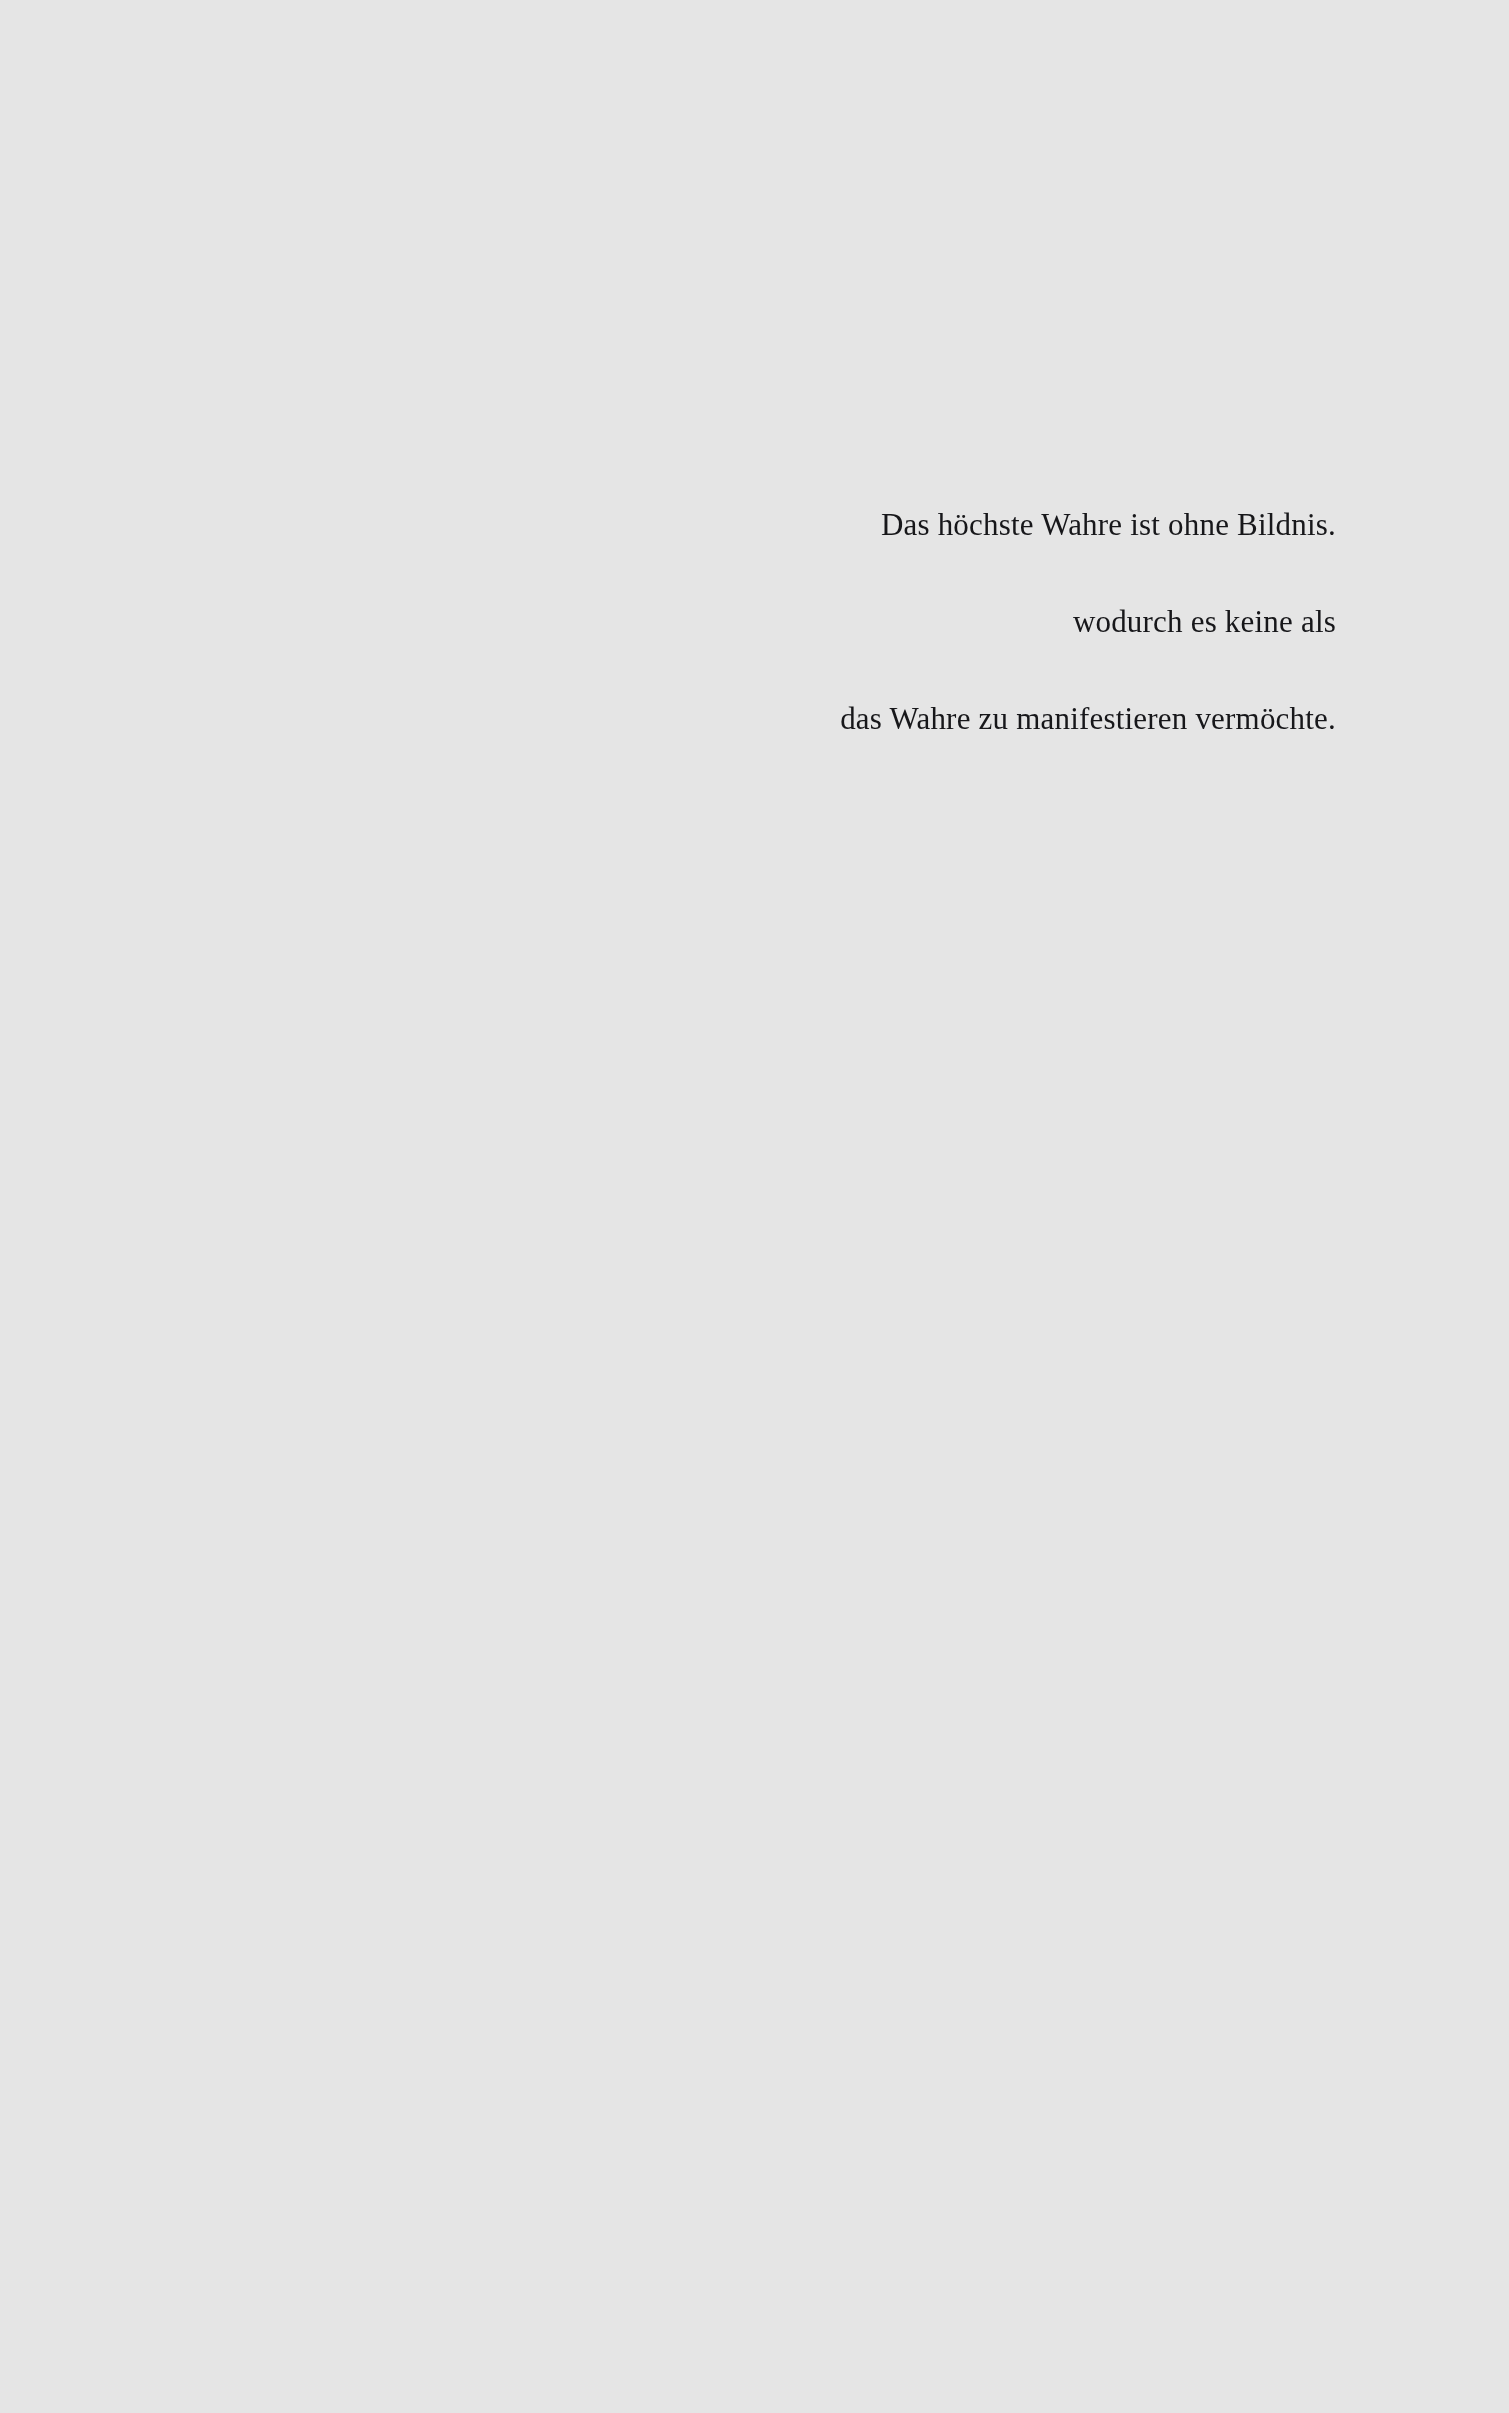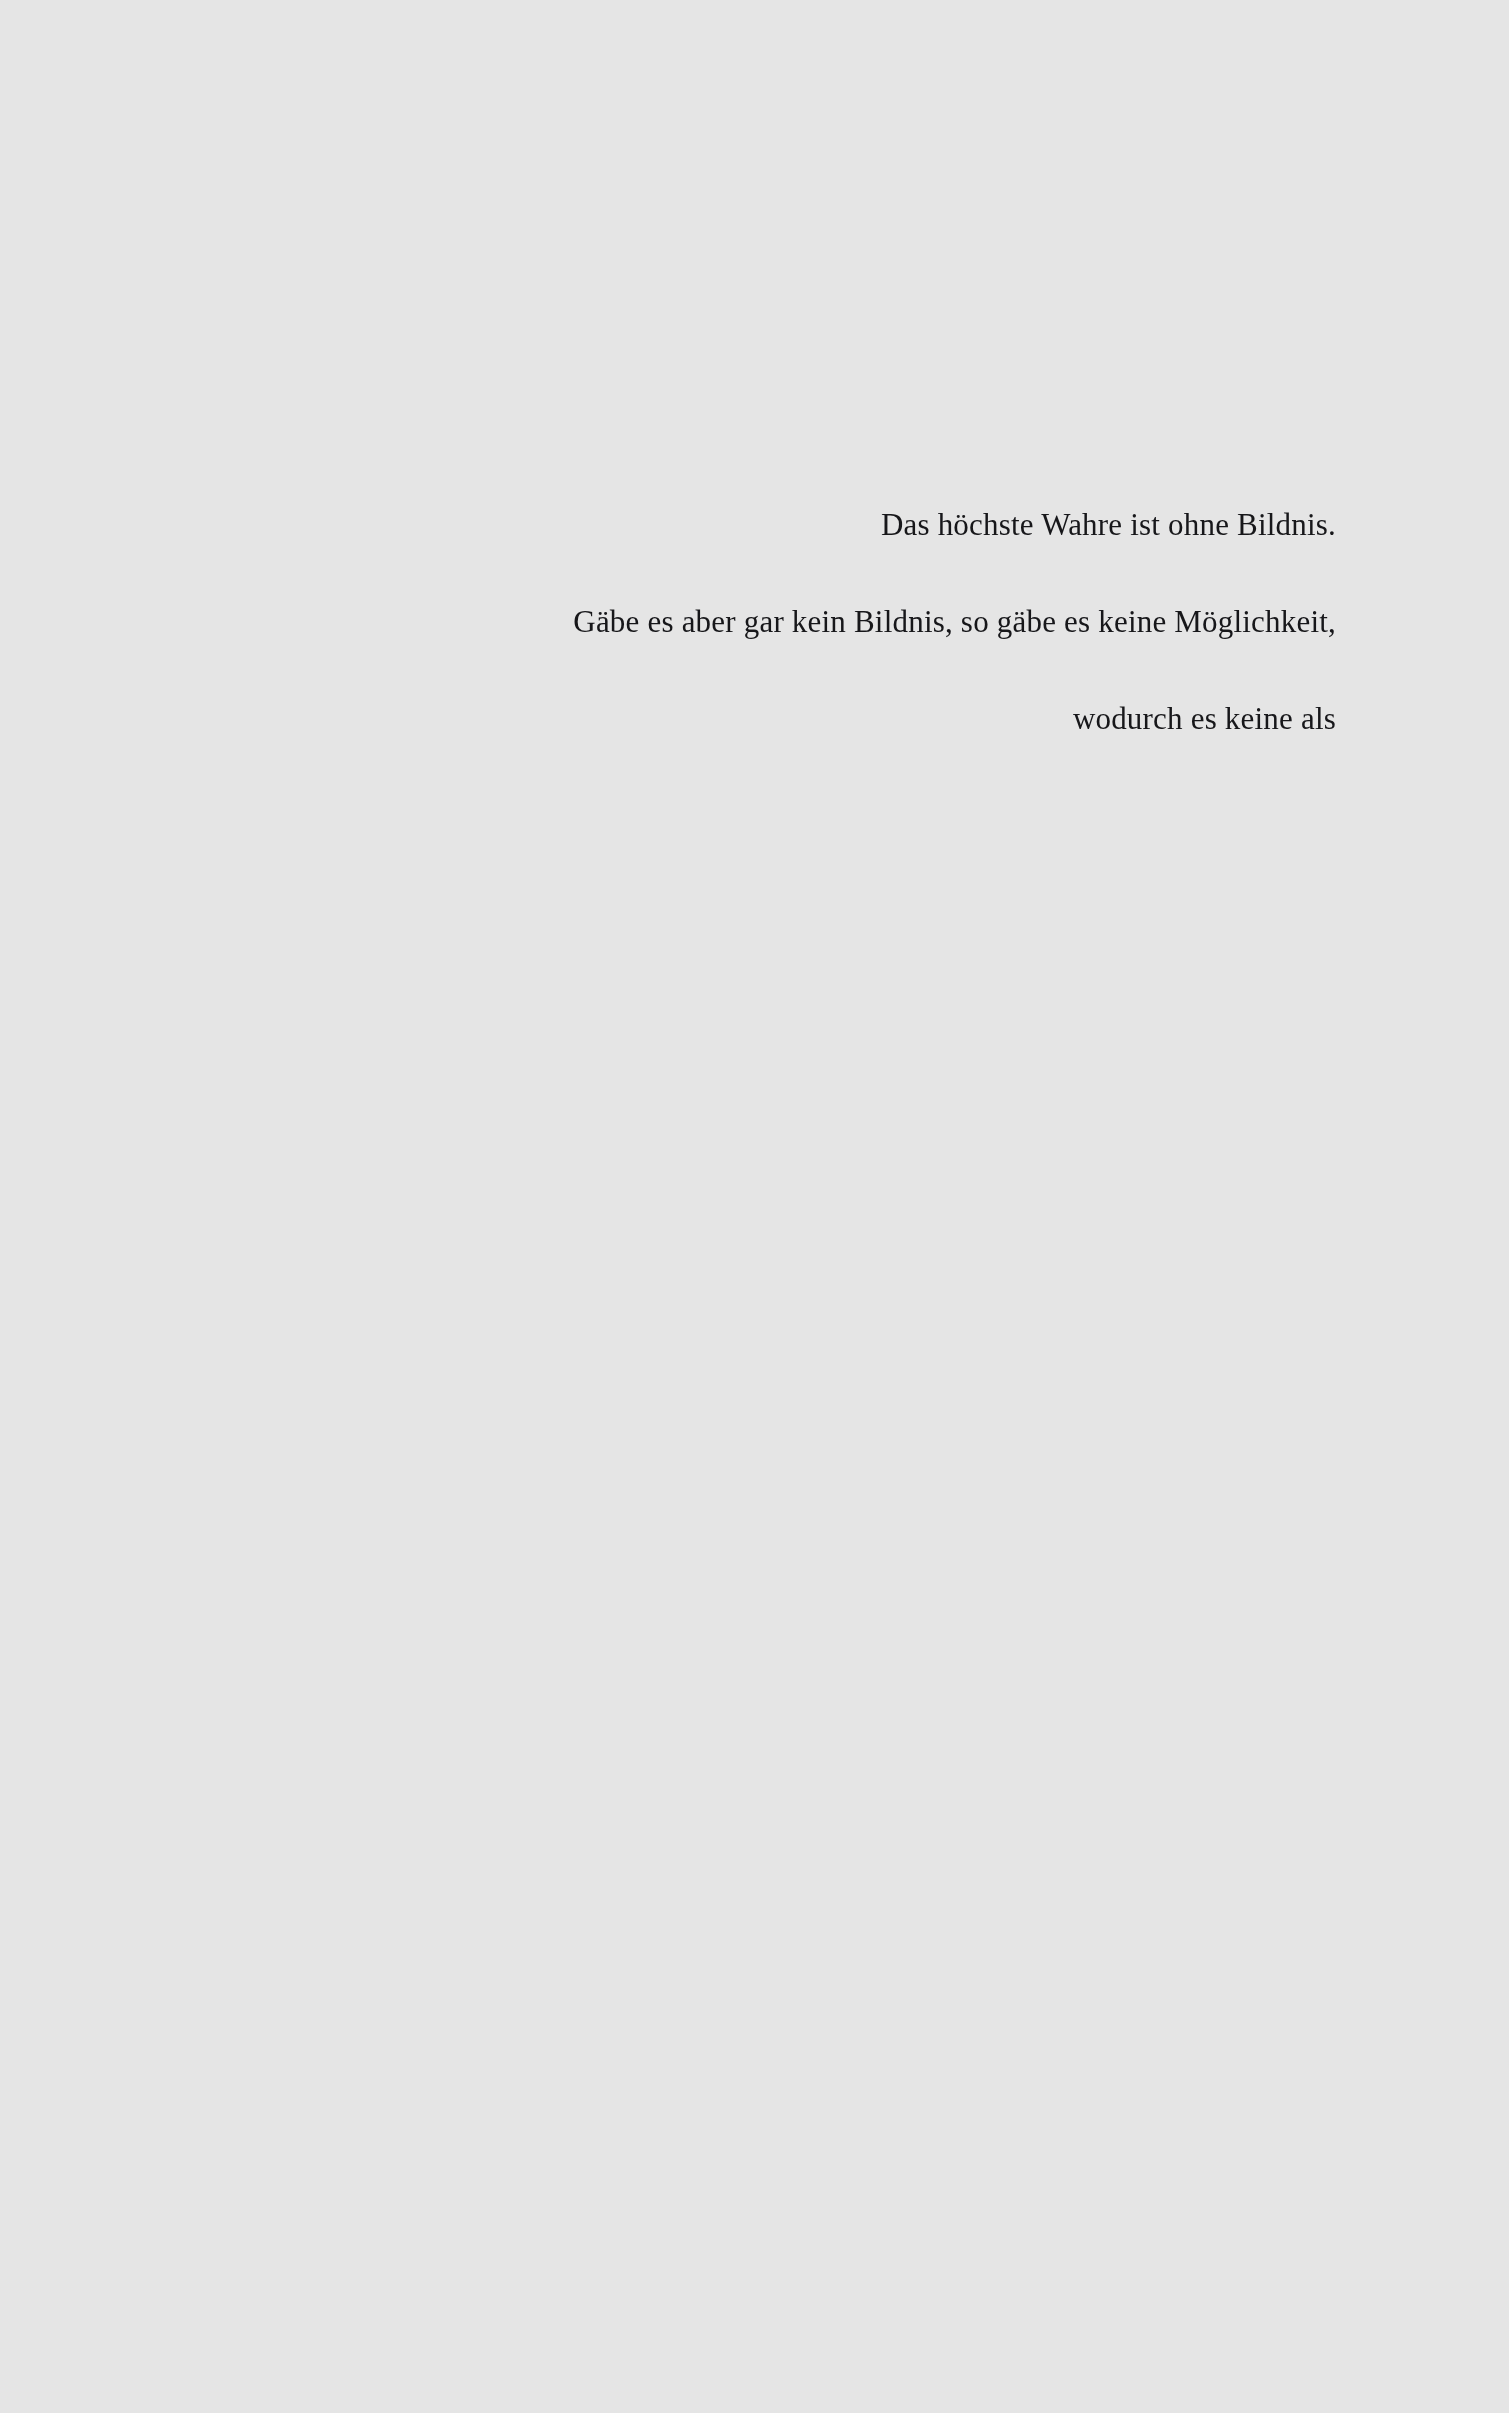--- a/index.html
+++ b/index.html
@@ -35,18 +35,18 @@
     display: block;
   }
 </style>
 </head>
 <body>
 
 <div class="page">
 
   <div class="epigraph">
     <span class="line">Das höchste Wahre ist ohne Bildnis.</span>
-    <span class="line">Gäbe es aber gar kein Bildnis, so gäbe es keine Möglichkeit,</span>
     <span class="line">wodurch es keine als</span>
+    <span class="line">das Wahre zu manifestieren vermöchte.</span>
   </div>
 
 </div>
 
 
 </body></html>

